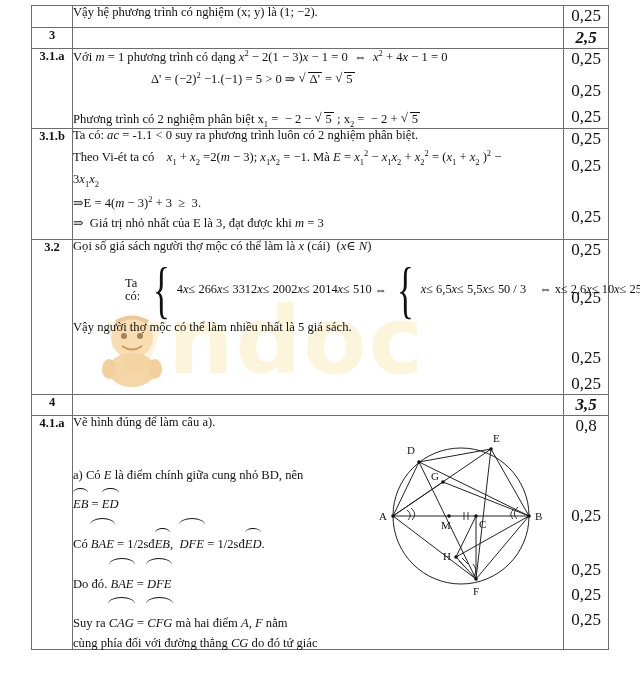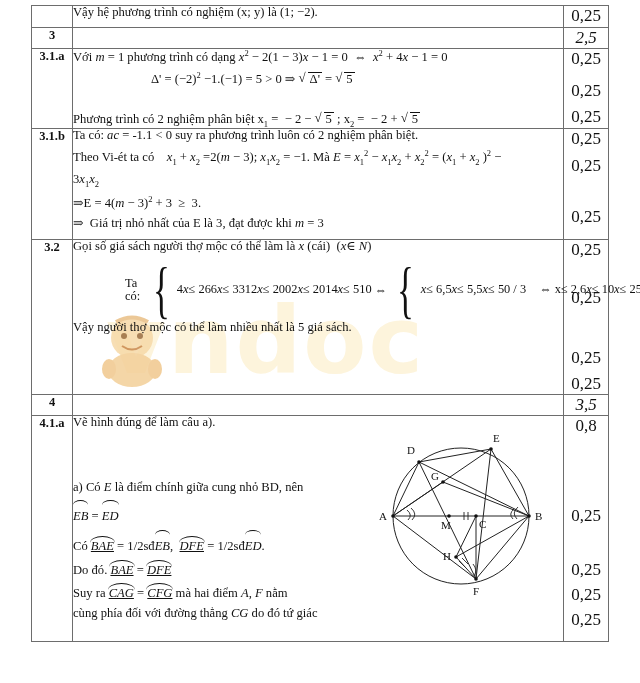--- a/index.html
+++ b/index.html
@@ -76,21 +76,21 @@
     padding-top: 4px;
     font-family: "Liberation Serif", serif;
   }
   .score-cell {
     text-align: center;
     font-size: 17px;
     padding-top: 4px;
     font-family: "Liberation Serif", serif;
   }
   .score-cell.bold-italic {
-    font-weight: normal;
+    font-weight: bold;
     font-style: italic;
   }
   .score-stack {
     display: flex;
     flex-direction: column;
     height: 100%;
   }
   .score-stack > span { display: block; }
 
   .body-cell {
@@ -124,21 +124,21 @@
   
   .arc { position: relative; display: inline-block; padding-top: 10px; }
   .arc::before {
     content: "";
     position: absolute;
     left: 0; right: 0; top: 0px;
     height: 4px;
     border-top: 1.2px solid #111;
     border-radius: 50% / 100% 100% 0 0;
   }
-  .arc2 { position: relative; display: inline-block; padding-top: 4px; text-decoration: underline; }
+  .arc2 { position: relative; display: inline-block; padding-top: 20px; }
   .arc2::before {
     content: "";
     position: absolute;
     left: -1px; right: -1px; top: 0px;
     height: 6px;
     border-top: 1.3px solid #111;
     border-radius: 50% / 100% 100% 0 0;
   }
 
   
@@ -367,21 +367,21 @@
             <text x="132" y="18">E</text>
             <text x="70" y="56">G</text>
             <text x="118" y="104">C</text>
             <text x="80" y="105">M</text>
             <text x="82" y="136">H</text>
             <text x="112" y="171">F</text>
           </g>
         </svg>
       </div>
 
-      <div style="margin-top:52px">
+      <div style="margin-top:40px">
         <div class="line">
           a) Có <i class="v">E</i> là điểm chính giữa cung nhỏ BD, nên
         </div>
         <div class="line">
           <span class="arc"><i class="v">EB</i></span> = <span class="arc"><i class="v">ED</i></span>
         </div>
         <div class="line">
           Có <span class="arc2"><i class="v">BAE</i></span> = 1/2sđ<span class="arc"><i class="v">EB</i></span>, &nbsp;<span class="arc2"><i class="v">DFE</i></span> = 1/2sđ<span class="arc"><i class="v">ED</i></span>.
         </div>
         <div class="line">

